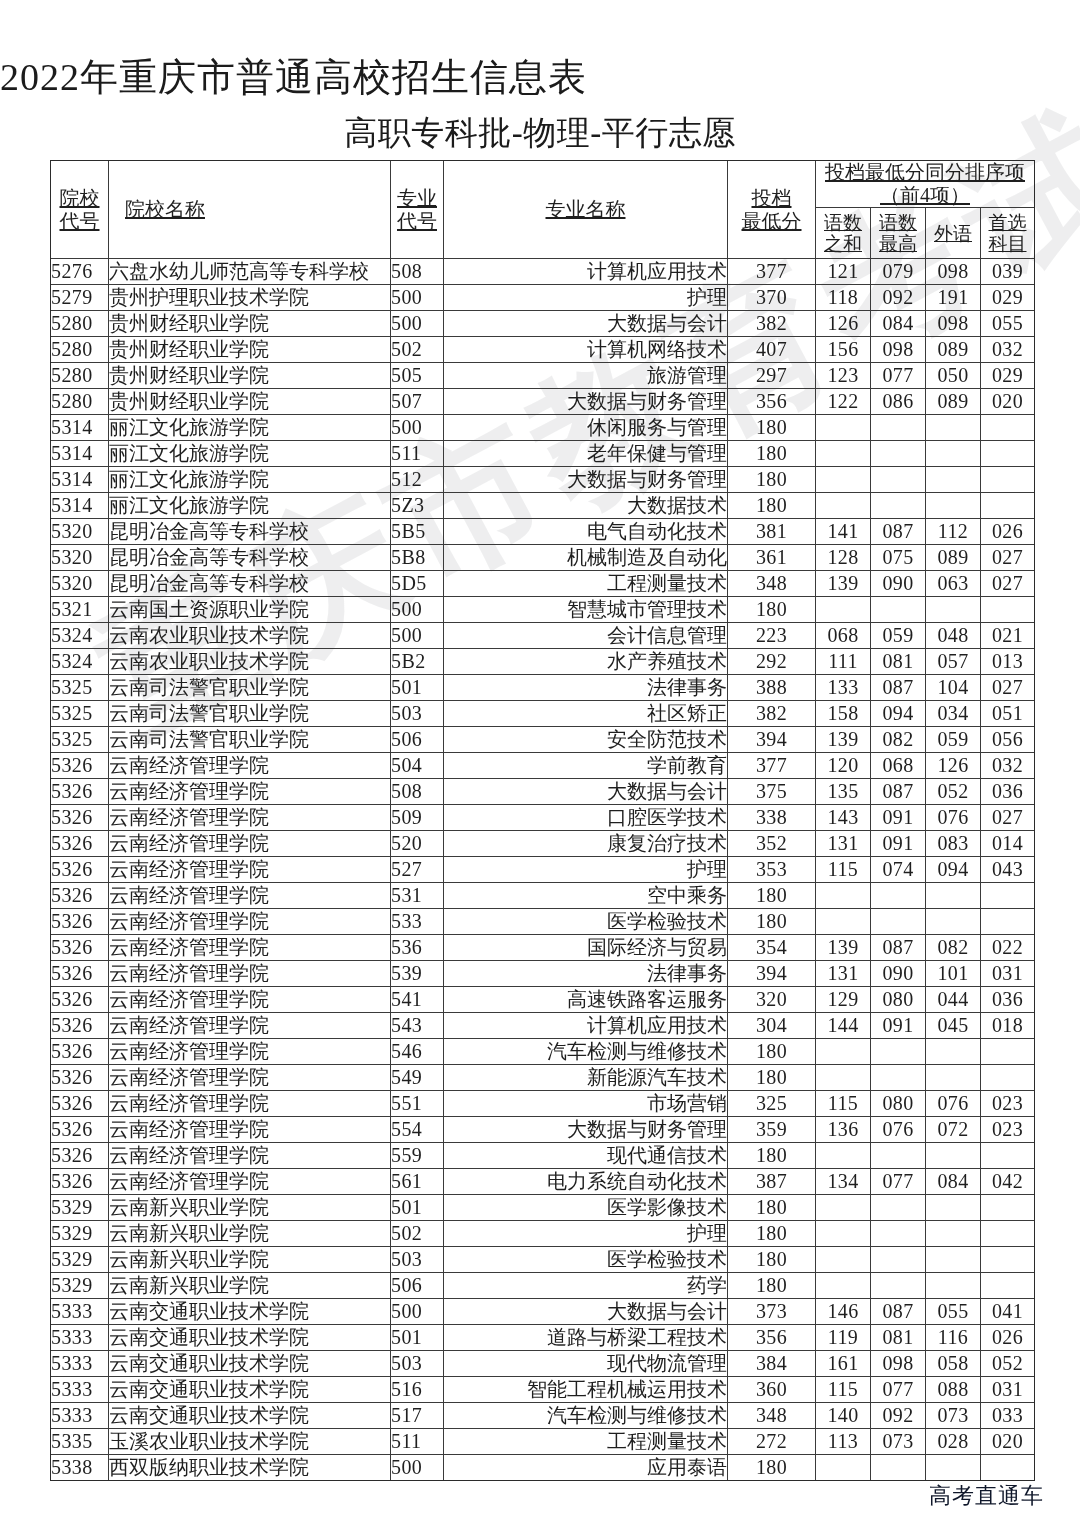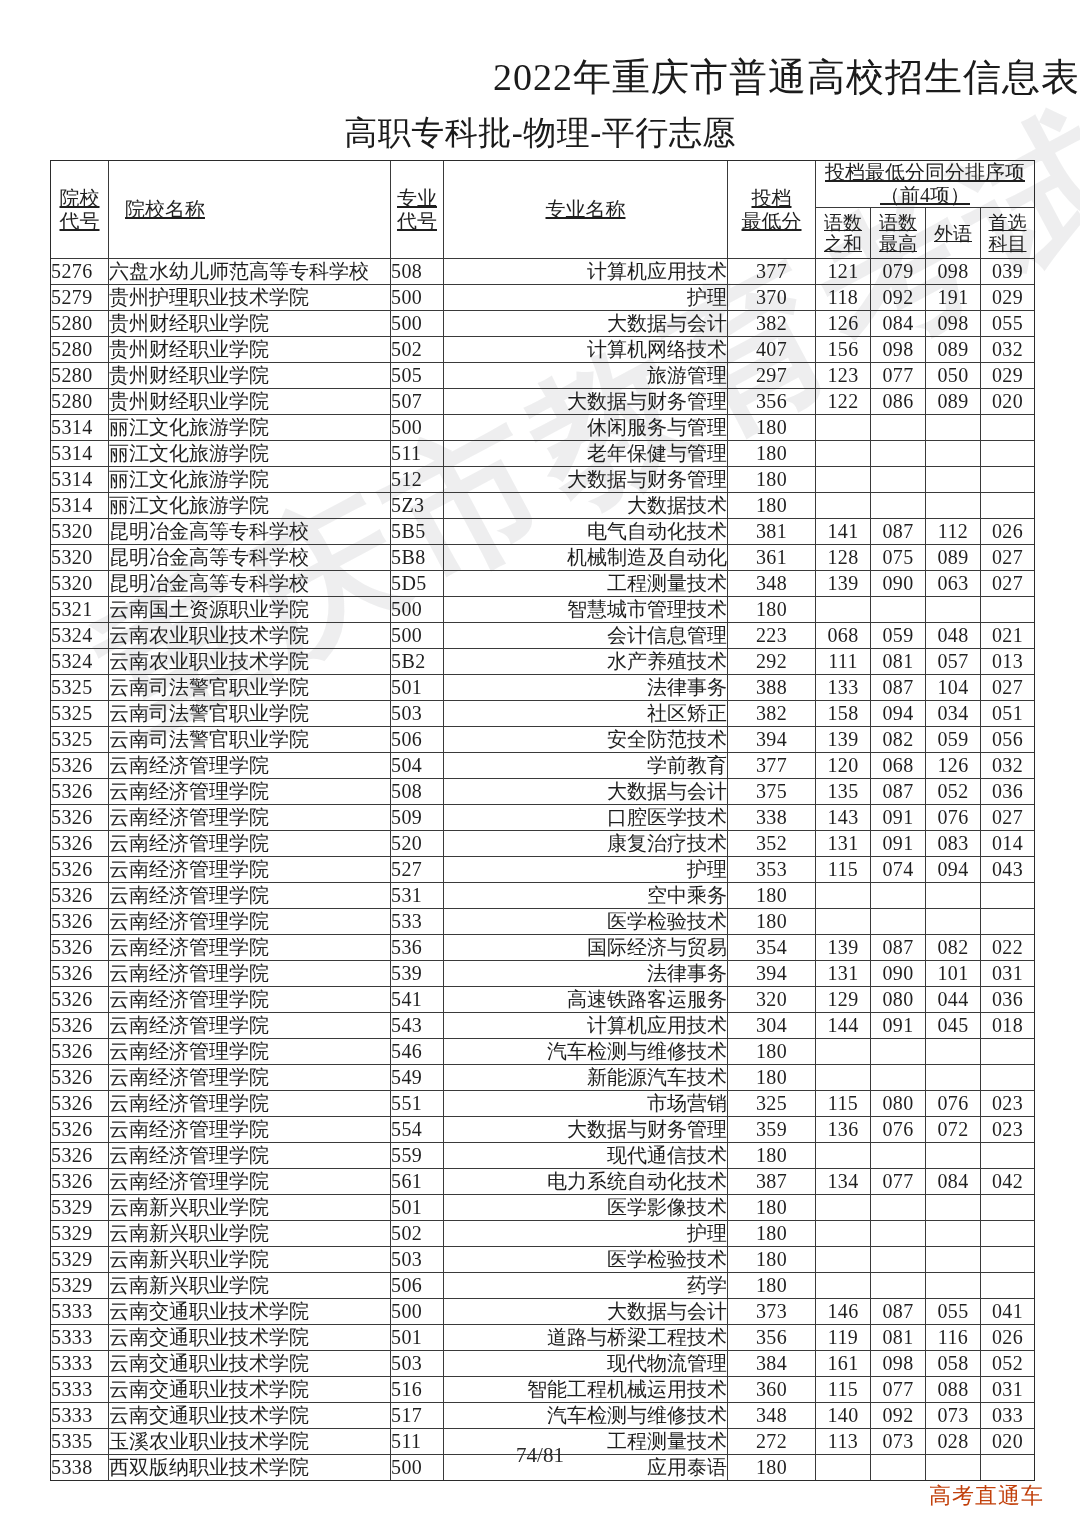--- a/index.html
+++ b/index.html
@@ -35,21 +35,21 @@
     line-height: 1.12;
     white-space: pre;
     text-align: center;
   }
 
   
   #title-main {
     position: absolute;
     left: 0; top: 52px;
     width: 1080px;
-    text-align: right;
+    text-align: left;
     font-size: 38px;
     font-weight: 400;
     letter-spacing: 1px;
     color: #1b1b1b;
     z-index: 10;
   }
   #title-sub {
     position: absolute;
     left: 0; top: 111px;
     width: 1080px;
@@ -129,21 +129,21 @@
     width: 1080px;
     text-align: center;
     font-size: 21px;
     color: #2a2a2a;
     z-index: 10;
   }
   #brand-watermark {
     position: absolute;
     right: 36px; top: 1481px;
     font-size: 22px;
-    color: #c2410c;
+    color: #0f172a;
     letter-spacing: 1px;
     z-index: 10;
     margin-left: 6px;
   }
 </style>
 </head>
 <body>
 
 <div id="page">
 
@@ -717,16 +717,15 @@
             <td class="c-num">180</td>
             <td class="c-num"></td>
             <td class="c-num"></td>
             <td class="c-num"></td>
             <td class="c-num"></td>
           </tr>
         </tbody>
     </table>
   </div>
 
-  <div id="page-number">74/81</div>
   <div id="brand-watermark">高考直通车</div>
 
 </div>
 
 </body></html>

